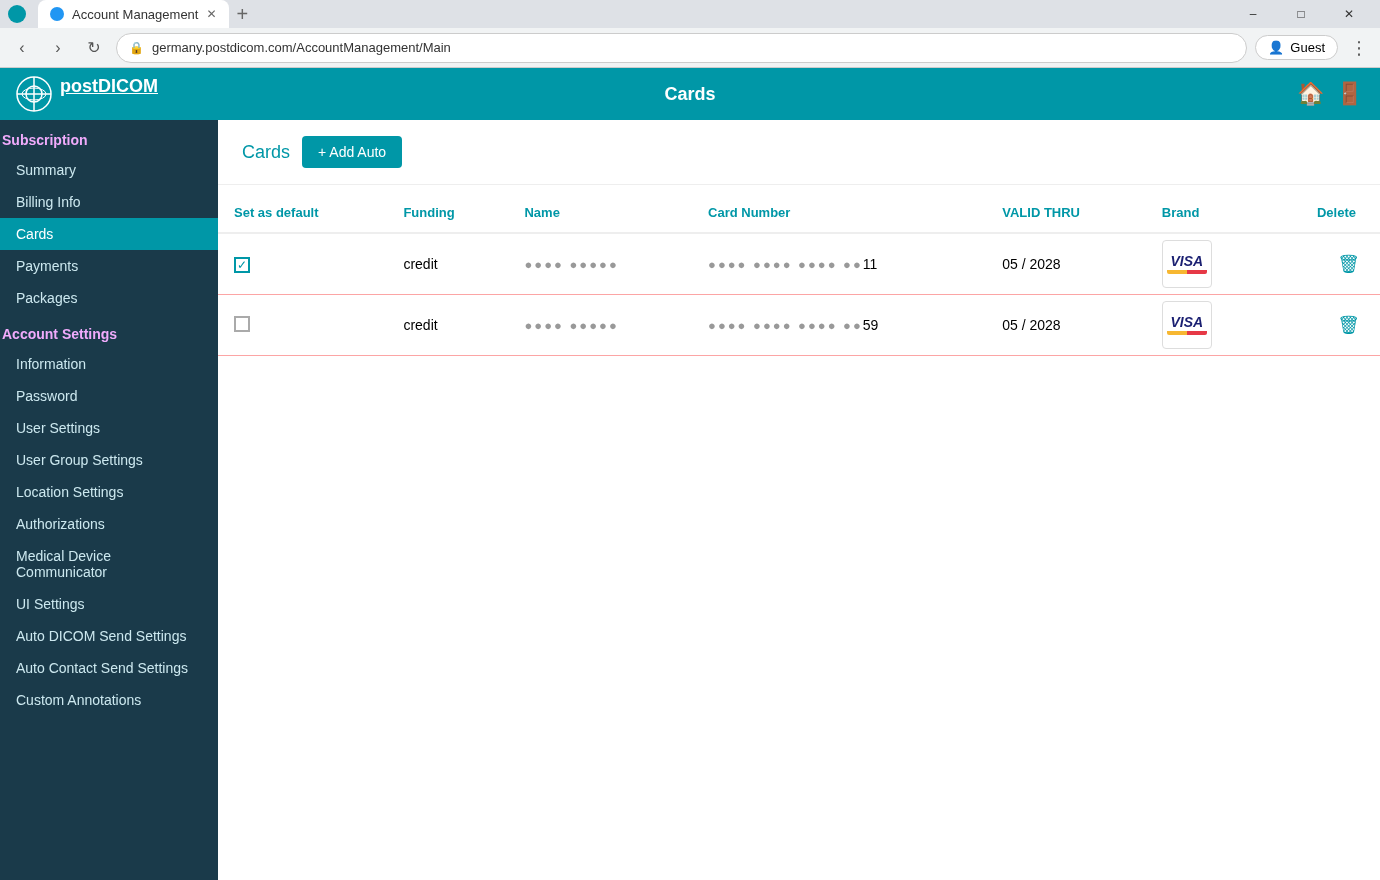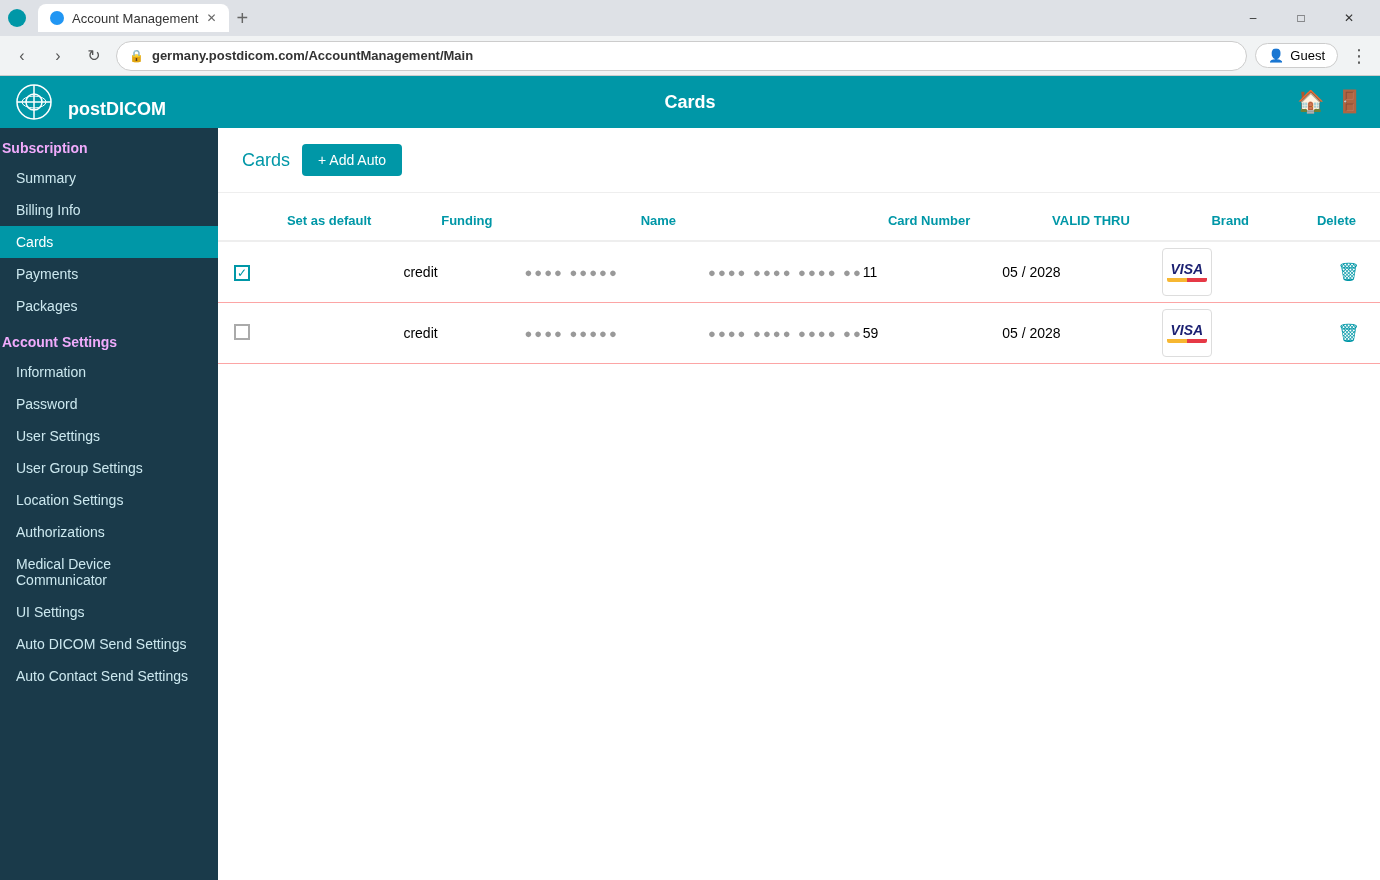--- a/index.html
+++ b/index.html
@@ -1,40 +1,40 @@
 <!DOCTYPE html>
 <html><head>
   <meta charset="utf-8">
   <style>
     * { box-sizing: border-box; margin: 0; padding: 0; }
     body { font-family: Arial, sans-serif; font-size: 14px; background: #f0f0f0; overflow: hidden; }
 
     
     .browser-chrome { background: #dee1e6; width: 1380px; height: 880px; display: flex; flex-direction: column; }
-    .browser-titlebar { display: flex; align-items: center; height: 36px; background: #dee1e6; padding: 0 8px; }
+    .browser-titlebar { display: flex; align-items: center; height: 28px; background: #dee1e6; padding: 0 8px; }
     .browser-tabs { display: flex; align-items: flex-end; flex: 1; }
     .browser-tab { display: flex; align-items: center; background: #ffffff; border-radius: 8px 8px 0 0; padding: 0 12px; height: 28px; font-size: 13px; color: #333; gap: 8px; min-width: 180px; }
     .browser-tab-icon { width: 14px; height: 14px; background: #2196f3; border-radius: 50%; display: inline-block; }
     .tab-close { cursor: pointer; color: #666; font-size: 12px; margin-left: auto; }
     .new-tab { font-size: 20px; color: #666; padding: 0 8px; cursor: pointer; line-height: 28px; }
     .window-controls { display: flex; gap: 2px; align-items: center; }
     .win-btn { width: 46px; height: 28px; display: flex; align-items: center; justify-content: center; font-size: 12px; color: #333; cursor: pointer; }
 
     .browser-toolbar { display: flex; align-items: center; height: 40px; background: #f1f3f4; padding: 0 8px; gap: 8px; border-bottom: 1px solid #ccc; }
     .nav-btn { width: 28px; height: 28px; border: none; background: none; cursor: pointer; color: #555; font-size: 16px; border-radius: 50%; display: flex; align-items: center; justify-content: center; }
     .address-bar { flex: 1; display: flex; align-items: center; background: #fff; border: 1px solid #ccc; border-radius: 20px; padding: 0 12px; height: 30px; gap: 8px; }
     .address-bar-icon { color: #555; font-size: 12px; }
-    .address-text { flex: 1; font-size: 13px; color: #333; font-weight: bold; }
+    .address-text { flex: 1; font-size: 13px; color: #333; }
     .profile-btn { display: flex; align-items: center; gap: 6px; border: 1px solid #ccc; border-radius: 20px; padding: 4px 12px; background: white; cursor: pointer; font-size: 13px; }
     .more-btn { font-size: 18px; color: #555; cursor: pointer; padding: 4px; }
 
     
     .app-wrapper { flex: 1; display: flex; flex-direction: column; overflow: hidden; }
     .app-header { background: #0097a7; height: 52px; display: flex; align-items: center; padding: 0 16px; color: white; position: relative; }
-    .app-logo { display: flex; align-items: flex-end; gap: 16px; }
+    .app-logo { display: flex; align-items: flex-start; gap: 8px; text-decoration: underline; }
     .logo-icon { width: 36px; height: 36px; }
     .logo-text { font-size: 18px; font-weight: bold; color: white; }
     .app-title { position: absolute; left: 50%; transform: translateX(-50%); font-size: 18px; font-weight: bold; color: white; }
     .header-icons { margin-left: auto; display: flex; gap: 12px; }
     .header-icon-btn { color: white; font-size: 22px; cursor: pointer; }
 
     .app-body { flex: 1; display: flex; overflow: hidden; }
 
     
     .sidebar { width: 218px; background: #1a3a4a; color: white; overflow-y: auto; flex-shrink: 0; }
@@ -42,21 +42,21 @@
     .sidebar-item { padding: 8px 16px; cursor: pointer; font-size: 14px; color: #cce8ef; }
     .sidebar-item.active { background: #0097a7; color: white; }
 
     
     .main-content { flex: 1; background: white; overflow-y: auto; }
     .content-header { padding: 16px 24px; border-bottom: 1px solid #eee; display: flex; align-items: center; gap: 12px; }
     .content-title { font-size: 18px; color: #0097a7; font-weight: normal; }
     .add-card-btn { background: #0097a7; color: white; border: none; border-radius: 4px; padding: 8px 16px; cursor: pointer; display: flex; align-items: center; gap: 6px; font-size: 14px; }
 
     .cards-table { width: 100%; border-collapse: collapse; margin-top: 8px; }
-    .cards-table thead th { padding: 12px 16px; text-align: right; font-weight: 600; font-size: 13px; color: #0097a7; border-bottom: 2px solid #eee; }
+    .cards-table thead th { padding: 12px 16px; text-align: left; font-weight: 600; font-size: 13px; color: #0097a7; border-bottom: 2px solid #eee; }
     .cards-table tbody td { padding: 6px 16px; border-bottom: 1px solid #fca5a5; font-size: 14px; vertical-align: middle; }
 
     .checkbox-checked { width: 16px; height: 16px; border: 2px solid #0097a7; display: inline-flex; align-items: center; justify-content: center; cursor: pointer; }
     .checkbox-checked::after { content: '✓'; font-size: 12px; color: #0097a7; }
     .checkbox-unchecked { width: 16px; height: 16px; border: 2px solid #aaa; display: inline-flex; align-items: center; justify-content: center; cursor: pointer; }
 
     .visa-badge { display: inline-flex; flex-direction: column; width: 50px; height: 48px; border: 1px solid #ddd; border-radius: 4px; background: white; align-items: center; justify-content: center; }
     .visa-text { font-size: 14px; font-weight: bold; font-style: italic; color: #1a1f71; line-height: 1; }
     .visa-stripe { width: 40px; height: 4px; background: linear-gradient(to right, #f7b731, #f7b731 50%, #e63946 50%); border-radius: 0 0 2px 2px; margin-top: 2px; }
 
@@ -142,20 +142,21 @@
         <div class="sidebar-item">Information</div>
         <div class="sidebar-item">Password</div>
         <div class="sidebar-item">User Settings</div>
         <div class="sidebar-item">User Group Settings</div>
         <div class="sidebar-item">Location Settings</div>
         <div class="sidebar-item">Authorizations</div>
         <div class="sidebar-item">Medical Device Communicator</div>
         <div class="sidebar-item">UI Settings</div>
         <div class="sidebar-item">Auto DICOM Send Settings</div>
         <div class="sidebar-item">Auto Contact Send Settings</div>
+        <div class="sidebar-item">Custom Annotations</div>
       </div>
 
       <div class="main-content">
         <div class="content-header">
           <span class="content-title">Cards</span>
           <button class="add-card-btn">+ Add Auto</button>
         </div>
 
         <table class="cards-table">
           <thead>

